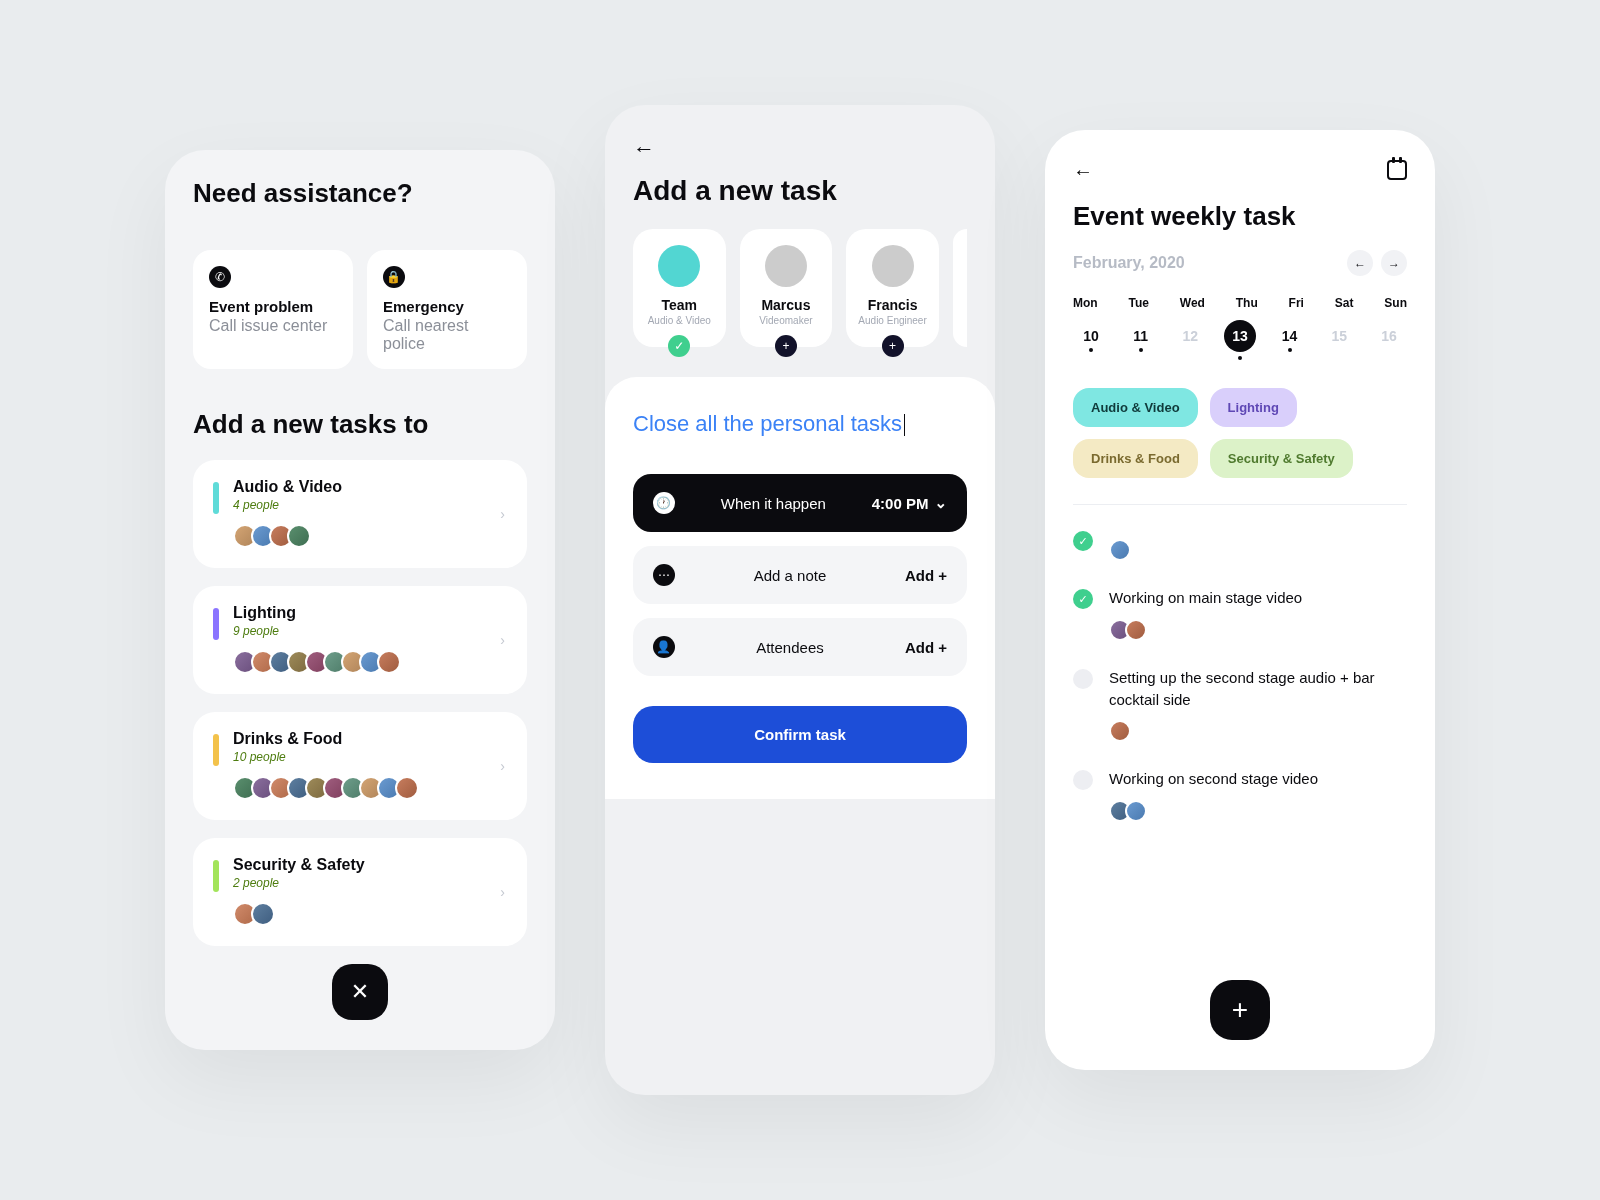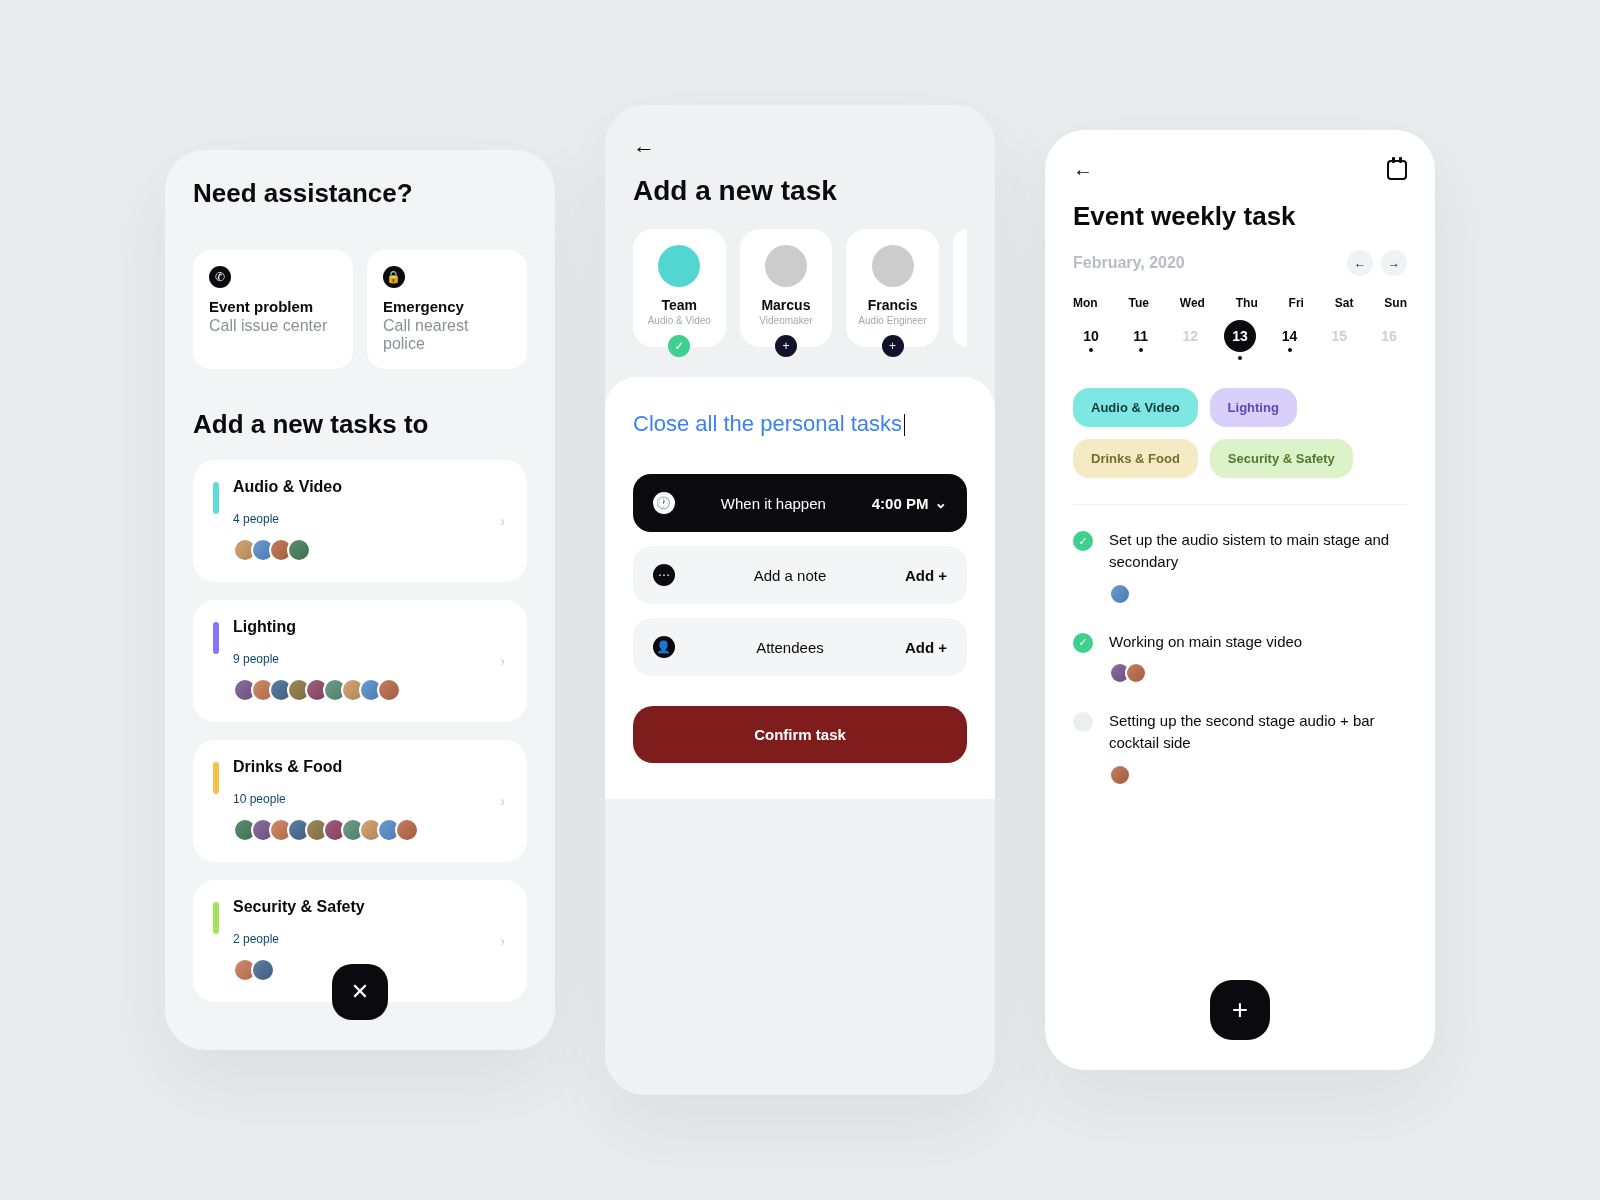--- a/index.html
+++ b/index.html
@@ -40,21 +40,21 @@
   .help-t { font-weight:700; font-size:15px; color:#0b0b0f;}
   .help-s { font-size:16px; color:#8b8f98; margin-top:2px;}
   .s1-sub { font-size: 26px; font-weight:800; color:#0b0b0f; margin-bottom:20px;}
   .cat-card {
     background:#fff; border-radius:22px; padding:18px 20px 20px; margin-bottom:18px; position:relative;
   }
   .cat-row { display:flex; align-items:flex-start; gap:14px;}
   .cat-tab { width:6px; height:32px; border-radius:4px; margin-top:4px;}
   .tab-teal{background:#5fdbd8;} .tab-purple{background:#8b74ff;} .tab-amber{background:#f3c24b;} .tab-lime{background:#a3e45a;}
   .cat-name{font-weight:700;font-size:16px;color:#0b0b0f;}
-  .cat-people{font-size:12px;color:#0c4a6e;margin-top:16px;}
+  .cat-people{font-size:12px;color:#4d7c0f;margin-top:2px;font-style:italic;}
   .chev{position:absolute;right:22px;top:50%;transform:translateY(-50%);color:#c5c9d1;font-size:14px;}
   .avatars{display:flex; margin-top:12px;}
   .av{width:24px;height:24px;border-radius:50%;background:#ccc;border:2px solid #fff;margin-left:-6px;}
   .av:first-child{margin-left:0;}
   .fab-x{position:absolute;left:50%;transform:translateX(-50%);bottom:30px;width:56px;height:56px;border-radius:20px;background:#0b0b0f;display:flex;align-items:center;justify-content:center;color:#fff;font-size:22px;font-weight:300;}
   
   
   .back-arrow{font-size:22px;color:#0b0b0f;margin-bottom:16px;}
   .s2-title{font-size:28px;font-weight:800;color:#0b0b0f;margin-bottom:22px;}
   .asg-row{display:flex;gap:14px;margin-bottom:0;}
@@ -70,21 +70,21 @@
   .task-input{font-size:22px;font-weight:500;color:#3b82f6;margin-bottom:37px;}
   .cursor{display:inline-block;width:1px;height:22px;background:#0b0b0f;vertical-align:middle;margin-left:2px;}
   .pill-row{border-radius:18px;padding:18px 20px;display:flex;align-items:center;gap:14px;margin-bottom:14px;}
   .pill-dark{background:#0b0b0f;color:#fff;}
   .pill-light{background:#f4f5f7;color:#0b0b0f;}
   .pill-ic{width:22px;height:22px;border-radius:50%;display:flex;align-items:center;justify-content:center;font-size:12px;}
   .pill-dark .pill-ic{background:#fff;color:#0b0b0f;}
   .pill-light .pill-ic{background:#0b0b0f;color:#fff;}
   .pill-label{flex:1;font-size:15px;font-weight:500;text-align:center;}
   .pill-val{font-size:15px;font-weight:700;display:flex;align-items:center;gap:6px;}
-  .confirm{background:#7f1d1d;color:#fff;border-radius:20px;padding:20px;text-align:center;font-weight:700;font-size:15px;margin-top:30px;}
+  .confirm{background:#1d4ed8;color:#fff;border-radius:20px;padding:20px;text-align:center;font-weight:700;font-size:15px;margin-top:30px;}
 
   
   .s3-top{display:flex;align-items:center;justify-content:space-between;margin-bottom:20px;}
   .s3-title{font-size:26px;font-weight:800;color:#0b0b0f;margin-bottom:18px;}
   .s3-sub{display:flex;align-items:center;justify-content:space-between;margin-bottom:20px;}
   .month{color:#b6bbc5;font-weight:700;font-size:16px;}
   .navbtns{display:flex;gap:8px;}
   .nbtn{width:26px;height:26px;border-radius:50%;background:#f1f2f5;display:flex;align-items:center;justify-content:center;font-size:12px;color:#0b0b0f;}
   .week-hdr{display:flex;justify-content:space-between;font-size:12px;font-weight:700;color:#0b0b0f;margin-bottom:10px;}
   .week-days{display:flex;justify-content:space-between;align-items:center;margin-bottom:28px;}
@@ -308,21 +308,20 @@
       <div class="chip c-teal">Audio &amp; Video</div>
       <div class="chip c-lav">Lighting</div>
       <div class="chip c-cream">Drinks &amp; Food</div>
       <div class="chip c-mint">Security &amp; Safety</div>
     </div>
     <div class="hr"></div>
     <div id="tasks">
         <div class="task-item">
           <div class="check ck-done">✓</div>
           <div>
-            <div class="task-txt">Set up the audio sistem to main stage and secondary</div>
             <div class="task-avs">
               <div class="tav c2"></div>
             </div>
           </div>
         </div>
         <div class="task-item">
           <div class="check ck-done">✓</div>
           <div>
             <div class="task-txt">Working on main stage video</div>
             <div class="task-avs">
@@ -333,16 +332,26 @@
         </div>
         <div class="task-item">
           <div class="check ck-empty"></div>
           <div>
             <div class="task-txt">Setting up the second stage audio + bar cocktail side</div>
             <div class="task-avs">
               <div class="tav c3"></div>
             </div>
           </div>
         </div>
+        <div class="task-item">
+          <div class="check ck-empty"></div>
+          <div>
+            <div class="task-txt">Working on second stage video</div>
+            <div class="task-avs">
+              <div class="tav c7"></div>
+              <div class="tav c2"></div>
+            </div>
+          </div>
+        </div>
       </div>
   </div>
   <div class="fab-plus">+</div>
 </div>
 
 </body></html>

